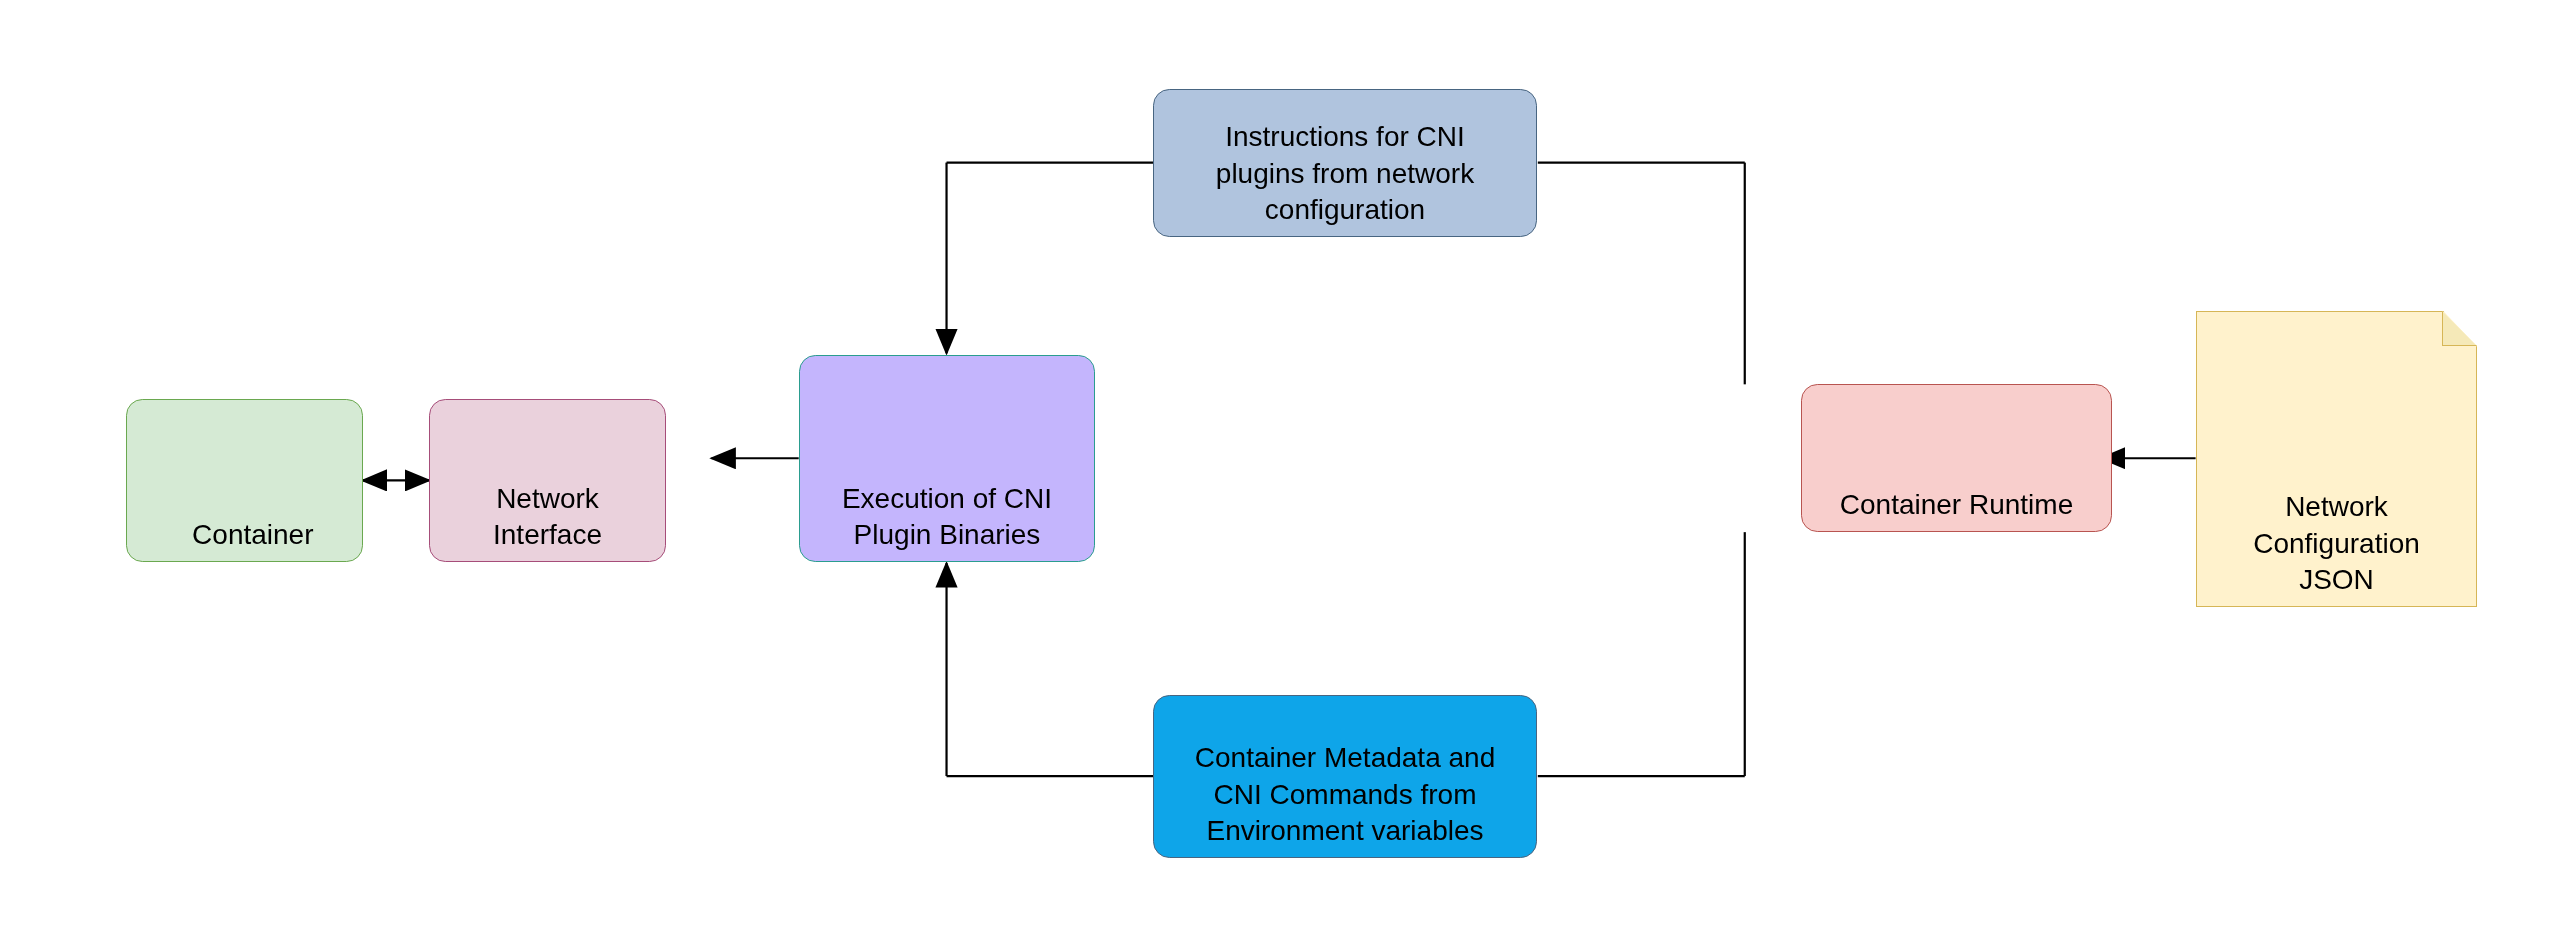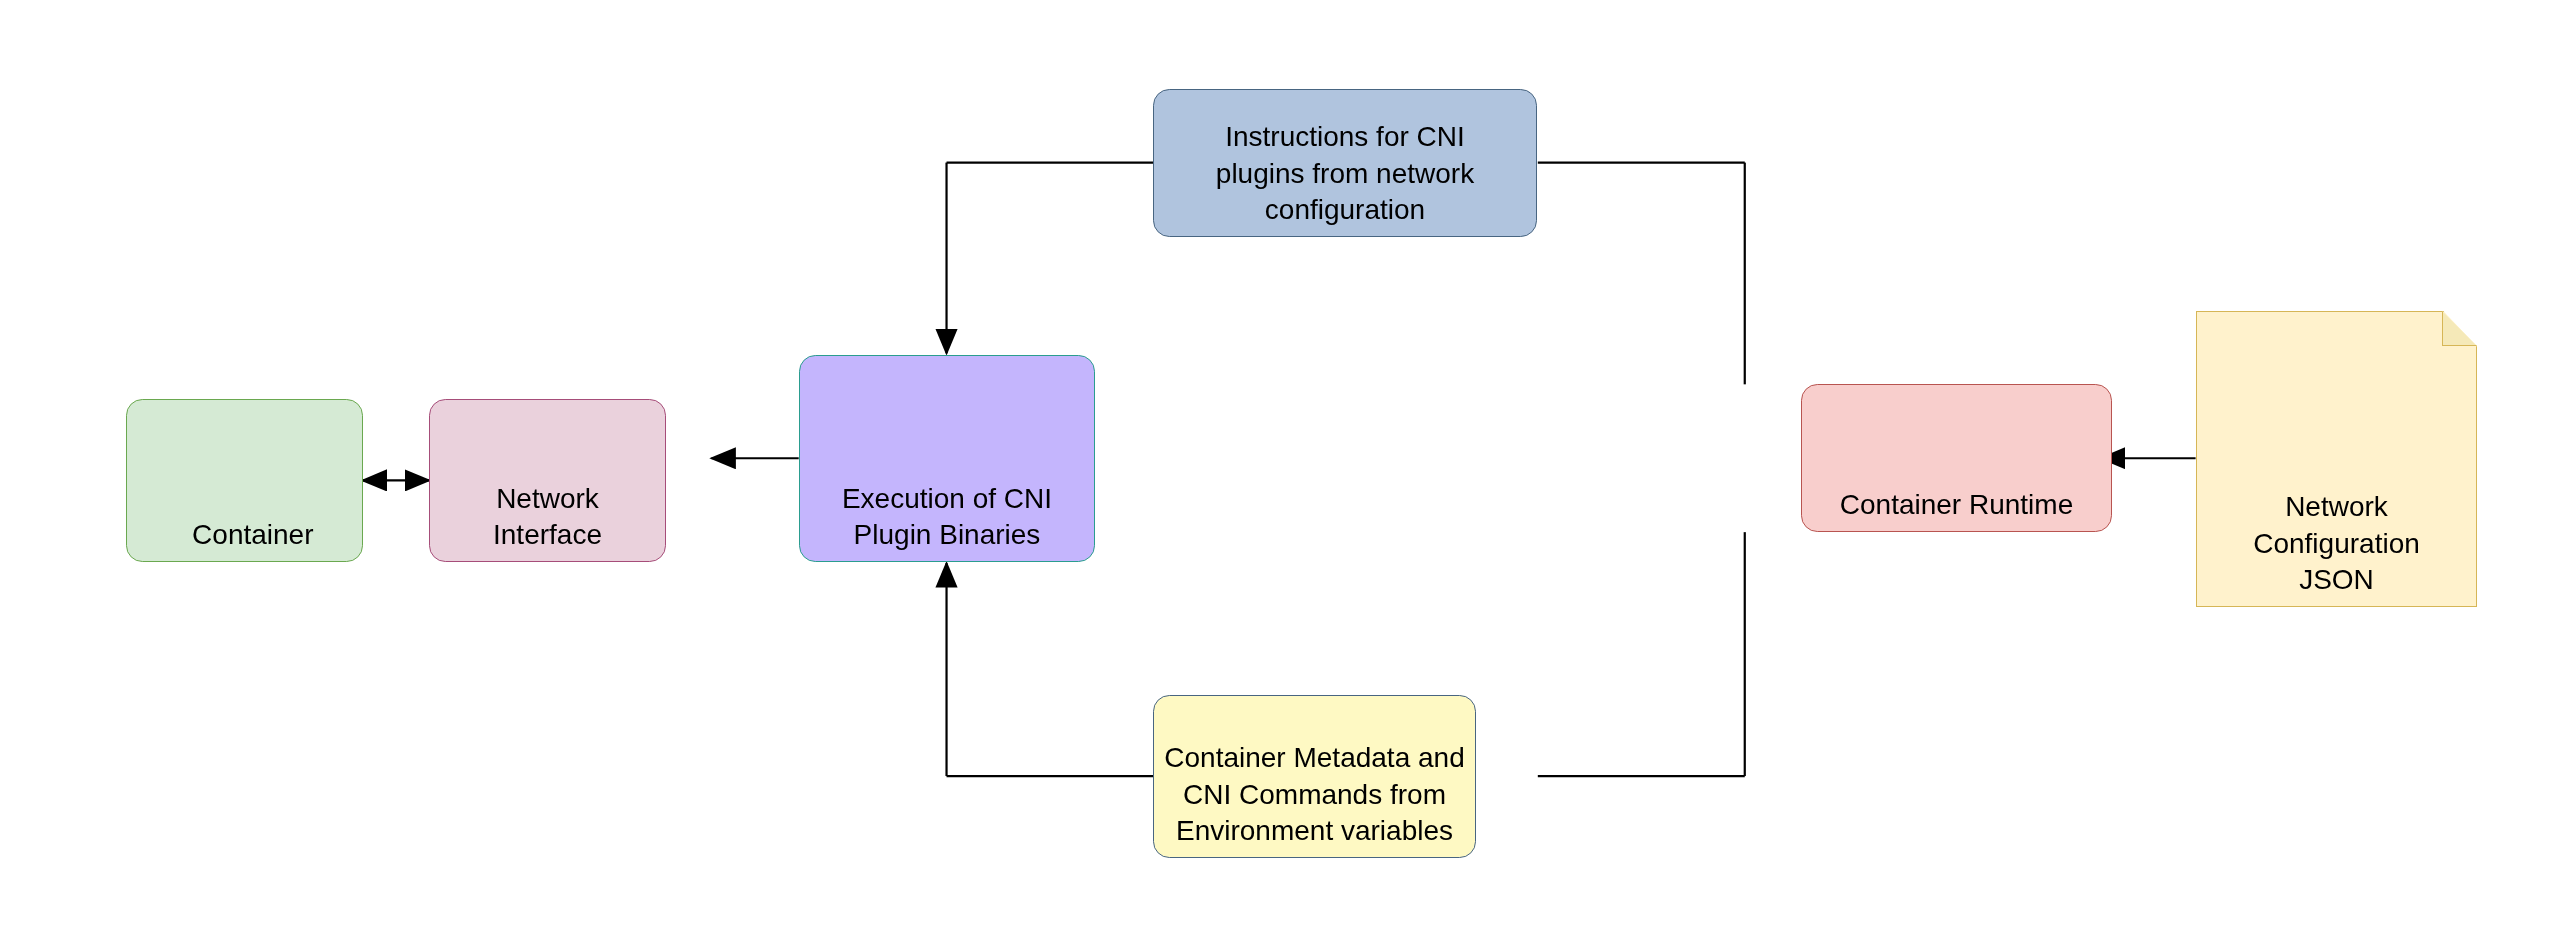--- a/index.html
+++ b/index.html
@@ -75,23 +75,23 @@
     left: 1153px;
     top: 89px;
     width: 384px;
     height: 148px;
     background: #b0c4de;
     border: 1.5px solid #486581;
   }
   .meta-box {
     left: 1153px;
     top: 695px;
-    width: 323px;
+    width: 384px;
     height: 163px;
-    background: #fef9c3;
+    background: #0ea5e9;
     border: 1.5px solid #486581;
   }
   .runtime-box {
     left: 1789px;
     top: 384px;
     width: 311px;
     height: 148px;
     background: #f8cecc;
     border: 1.5px solid #b85450;
     margin-left: 12px;

